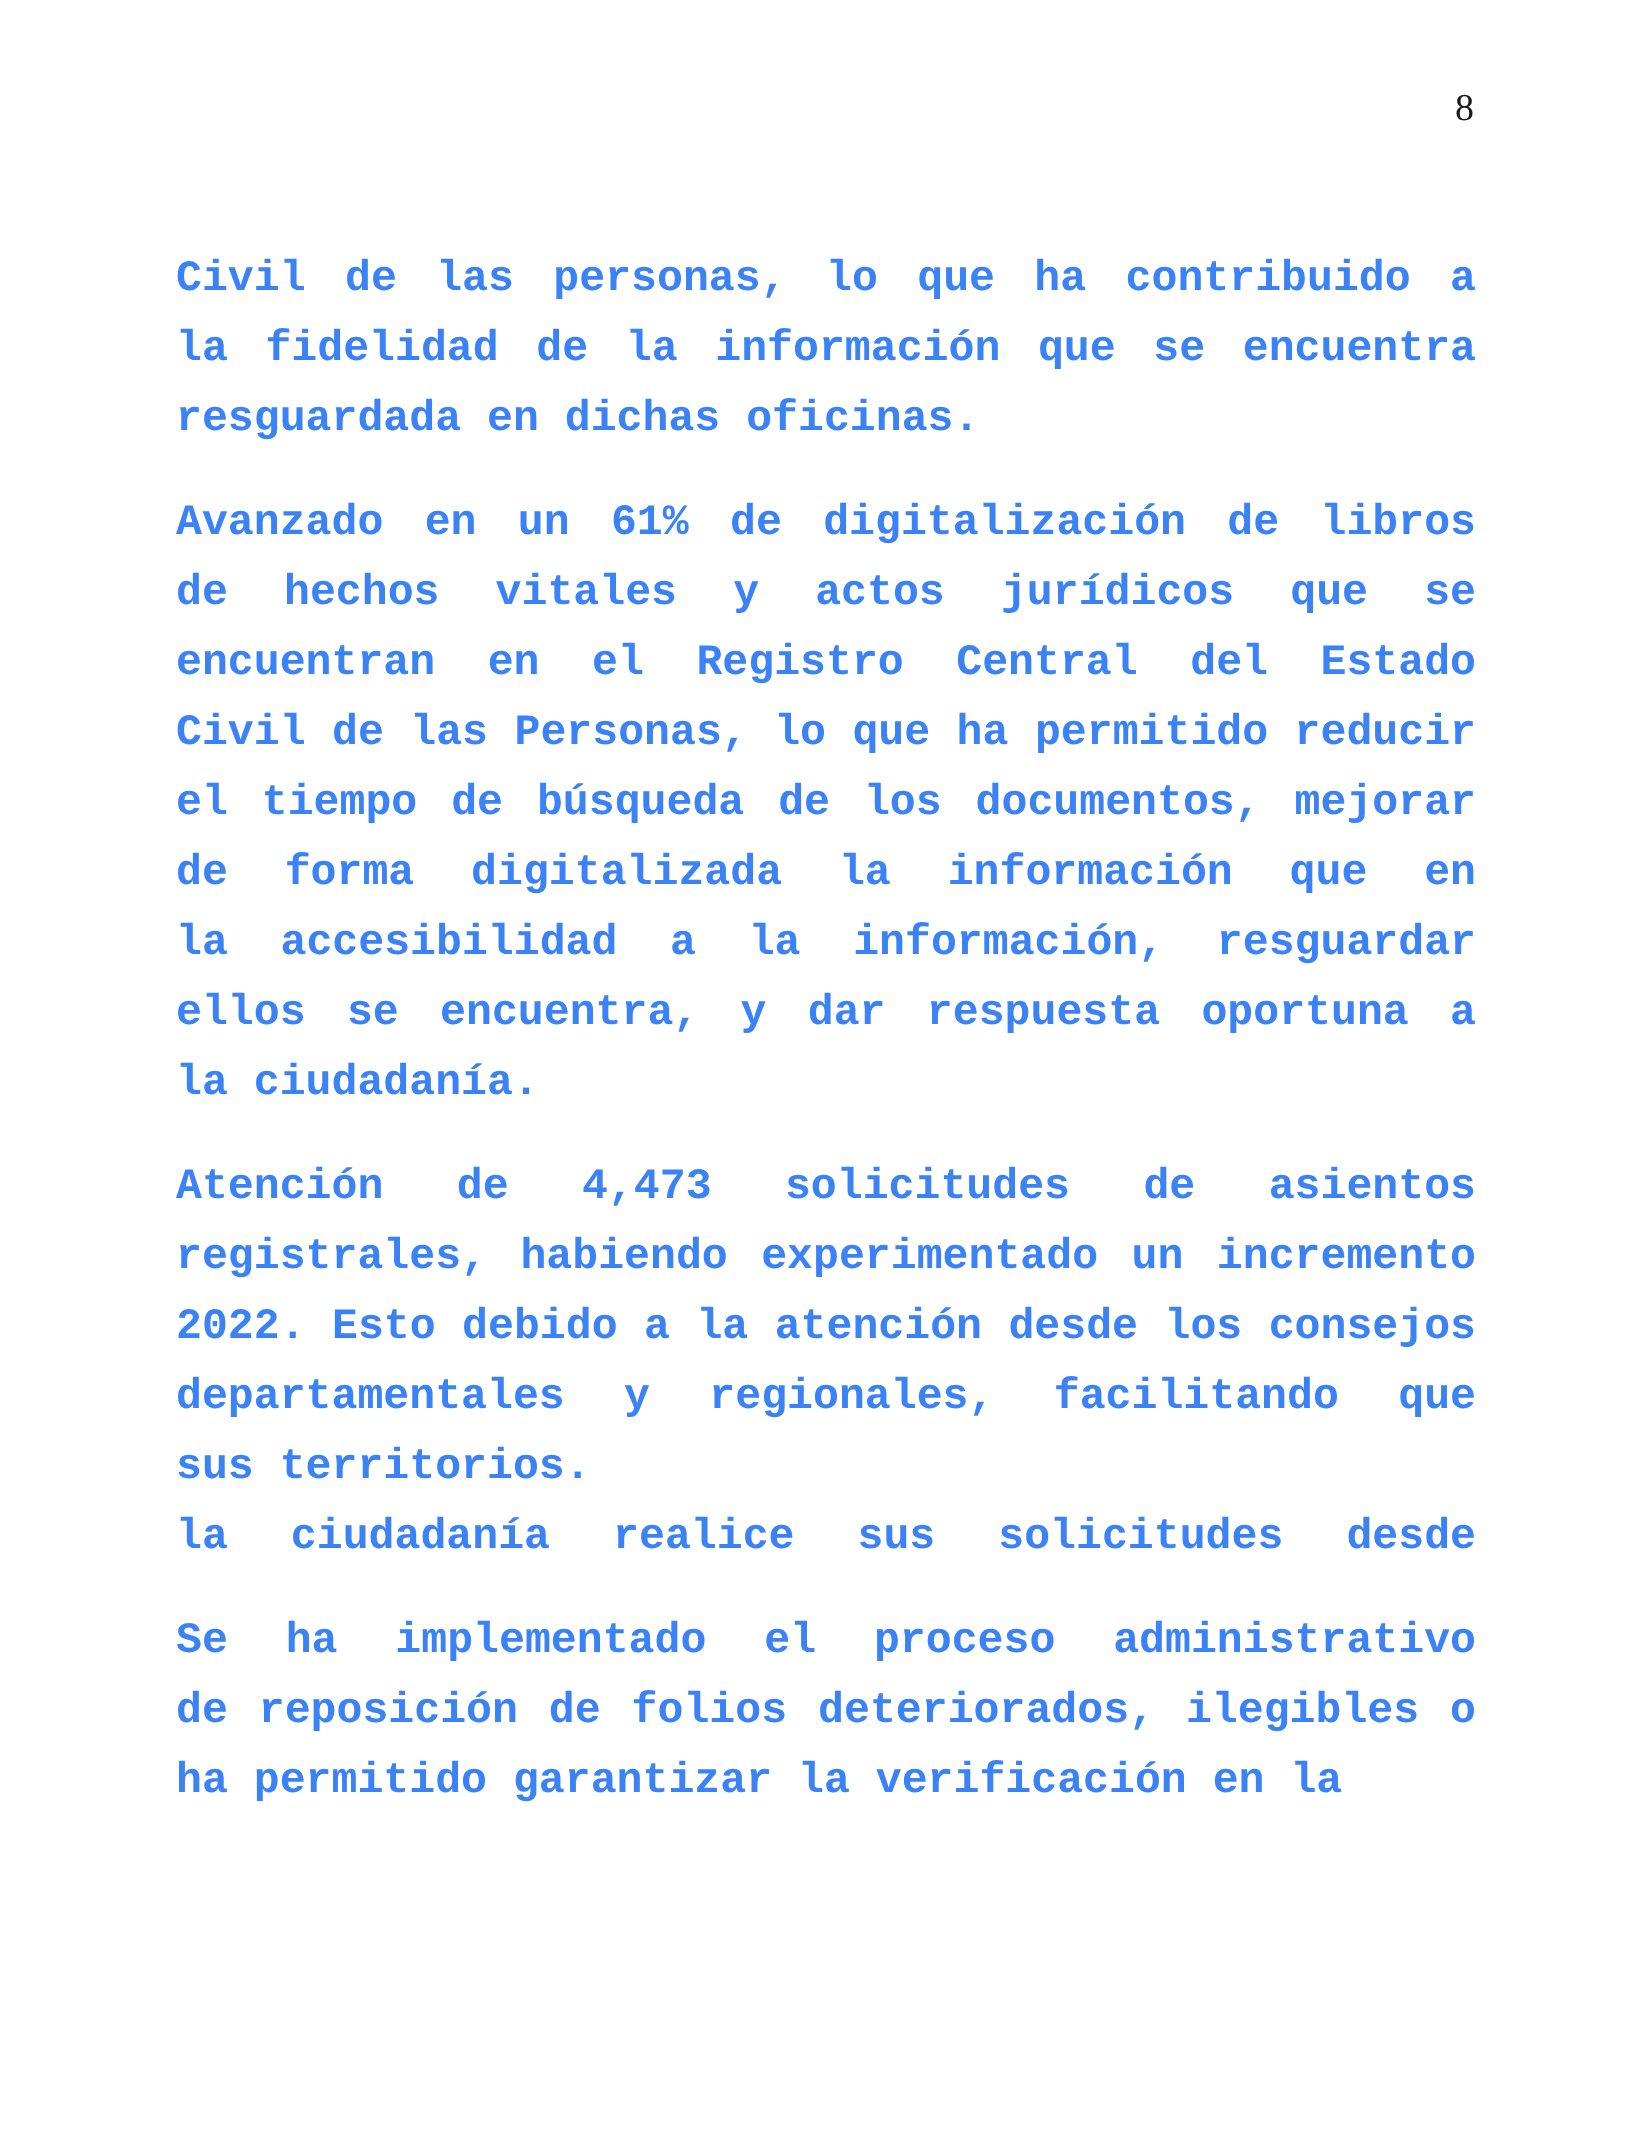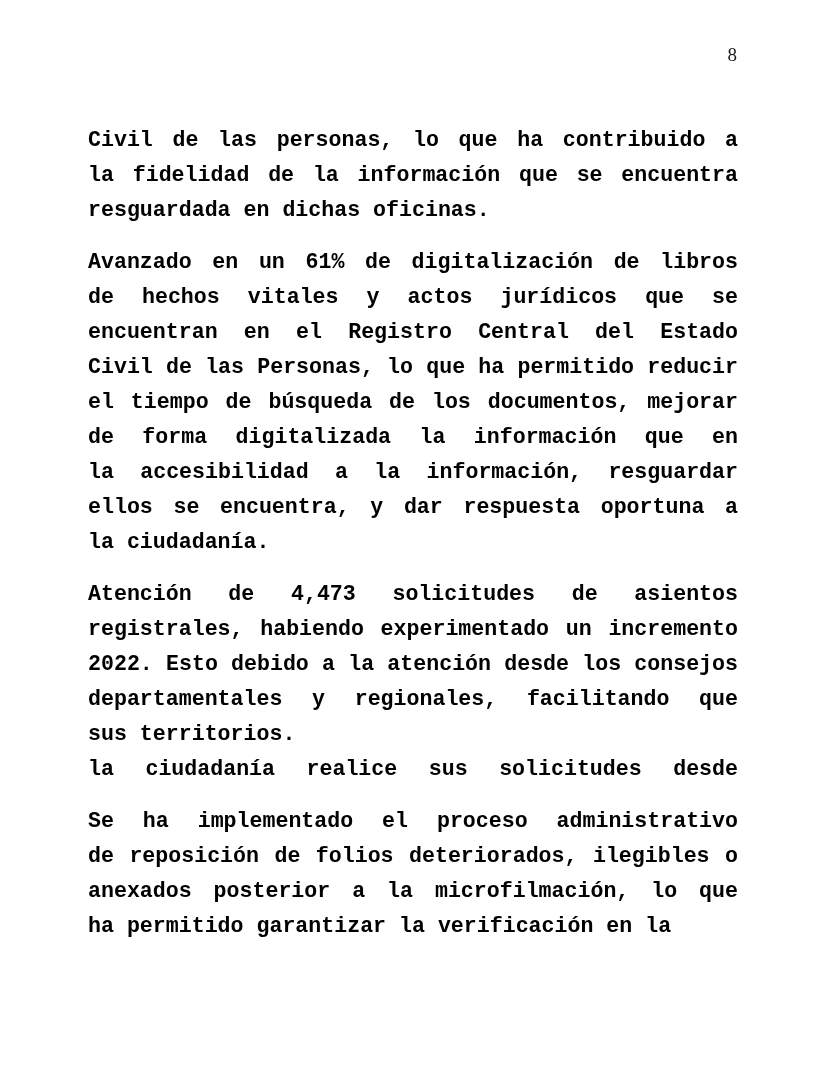--- a/index.html
+++ b/index.html
@@ -22,21 +22,21 @@
     font-family: "Liberation Serif", "DejaVu Serif", serif;
     font-size: 19px;
     color: #1a1a1a;
     font-weight: 400;
   }
   .document-body {
     position: absolute;
     left: 88px;
     top: 123px;
     width: 650px;
-    color: #000000;
+    color: #3b82f6;
   }
   .paragraph {
     margin: 0 0 17px 0;
   }
   .line {
     font-size: 21.6px;
     font-weight: 700;
     line-height: 35px;
     letter-spacing: 0;
     text-align: justify;
@@ -80,18 +80,17 @@
       <div class="line">registrales, habiendo experimentado un incremento</div>
       <div class="line">2022. Esto debido a la atención desde los consejos</div>
       <div class="line">departamentales y regionales, facilitando que</div>
       <div class="line last">sus territorios.</div>
       <div class="line">la ciudadanía realice sus solicitudes desde</div>
     </div>
 
     <div class="paragraph">
       <div class="line">Se ha implementado el proceso administrativo</div>
       <div class="line">de reposición de folios deteriorados, ilegibles o</div>
-      <div class="line">anexados posterior a la microfilmación, lo que</div>
       <div class="line last">ha permitido garantizar la verificación en la</div>
     </div>
 
   </div>
 </div>
 
 </body></html>

